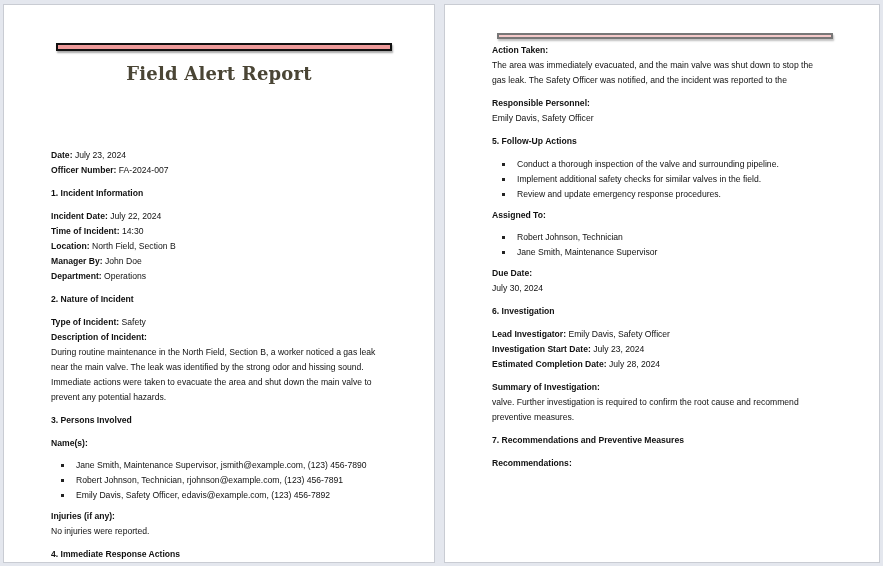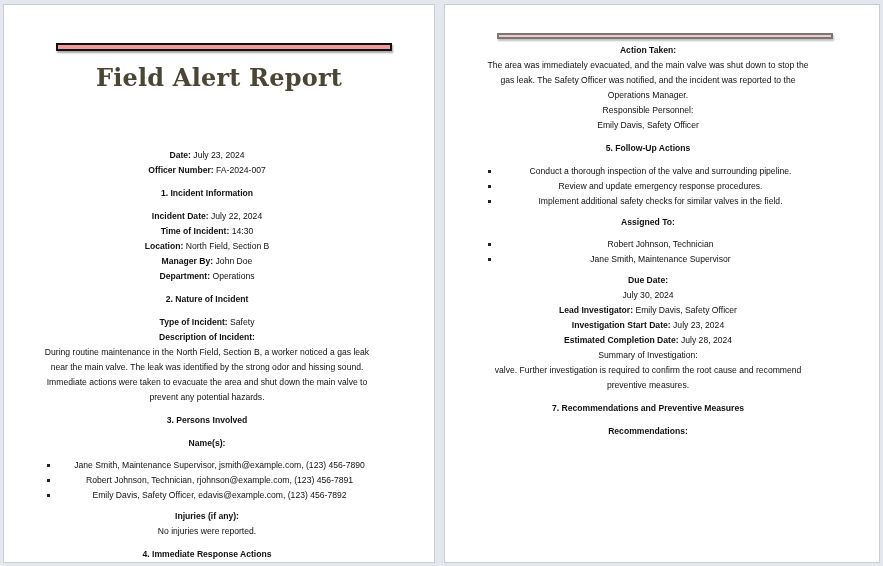--- a/index.html
+++ b/index.html
@@ -37,38 +37,37 @@
     background: #f5c9c9;
     border: 2px solid #777;
     box-shadow: 1px 2px 2px rgba(0,0,0,0.25);
   }
   .title {
     position: absolute;
     left: 0; right: 0; top: 58px;
     text-align: center;
     font-family: "DejaVu Serif", serif;
     font-weight: bold;
-    font-size: 24px;
+    font-size: 18px;
     color: #4a4535;
     letter-spacing: 0.2px;
   }
   .content {
     position: absolute;
-    left: 33px;
+    left: 47px;
     width: 340px;
     line-height: 15px;
-    text-align: center;
   }
   #page1 .content { top: 103px; margin-top: 40px; }
   #page2 .content { top: 38px; }
 
   .line { display: block; white-space: nowrap; }
   .b { font-weight: bold; }
   .h { font-weight: bold; display: block; margin-top: 8px; margin-bottom: 8px; }
-  .lbl { font-weight: normal; display: block; margin-top: 0; }
+  .lbl { font-weight: bold; display: block; margin-top: 8px; }
   ul.bullets {
     list-style: none;
     margin: 7px 0 6px 0;
   }
   ul.bullets li {
     position: relative;
     padding-left: 25px;
     white-space: nowrap;
   }
   ul.bullets li::before {
@@ -119,39 +118,39 @@
   </div>
 </div>
 
 <div class="page" id="page2">
   <div class="bar"></div>
 
   <div class="content">
     <span class="line b">Action Taken:</span>
     <span class="line">The area was immediately evacuated, and the main valve was shut down to stop the</span>
     <span class="line">gas leak. The Safety Officer was notified, and the incident was reported to the</span>
-    <span class="line">Operations Manager.</span>
 
     <span class="lbl">Responsible Personnel:</span>
     <span class="line">Emily Davis, Safety Officer</span>
 
     <span class="h">5. Follow-Up Actions</span>
     <ul class="bullets">
       <li>Conduct a thorough inspection of the valve and surrounding pipeline.</li>
+      <li>Implement additional safety checks for similar valves in the field.</li>
       <li>Review and update emergency response procedures.</li>
-      <li>Implement additional safety checks for similar valves in the field.</li>
     </ul>
     <span class="line b">Assigned To:</span>
     <ul class="bullets">
       <li>Robert Johnson, Technician</li>
       <li>Jane Smith, Maintenance Supervisor</li>
     </ul>
     <span class="line b">Due Date:</span>
     <span class="line">July 30, 2024</span>
 
+    <span class="h">6. Investigation</span>
     <span class="line"><span class="b">Lead Investigator:</span><span> Emily Davis, Safety Officer</span></span>
     <span class="line"><span class="b">Investigation Start Date:</span><span> July 23, 2024</span></span>
     <span class="line"><span class="b">Estimated Completion Date:</span><span> July 28, 2024</span></span>
 
     <span class="lbl">Summary of Investigation:</span>
     <span class="line">valve. Further investigation is required to confirm the root cause and recommend</span>
     <span class="line">preventive measures.</span>
 
     <span class="h">7. Recommendations and Preventive Measures</span>
     <span class="line b">Recommendations:</span>

